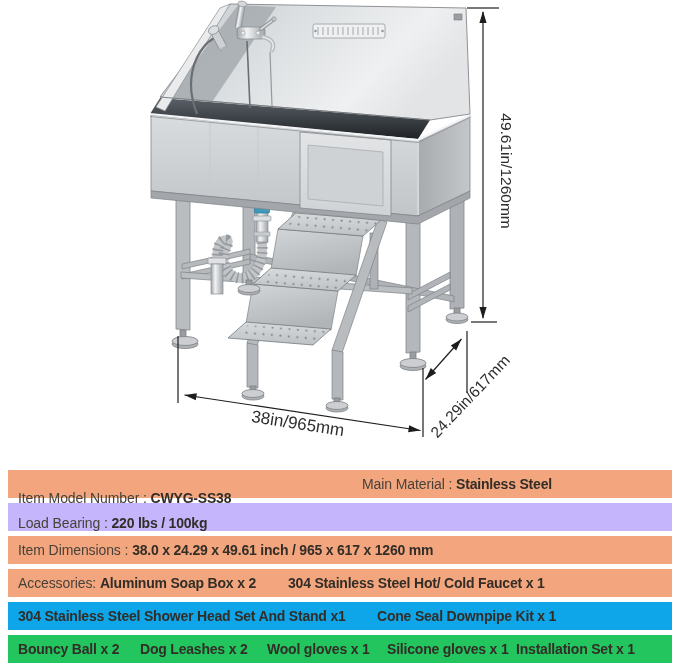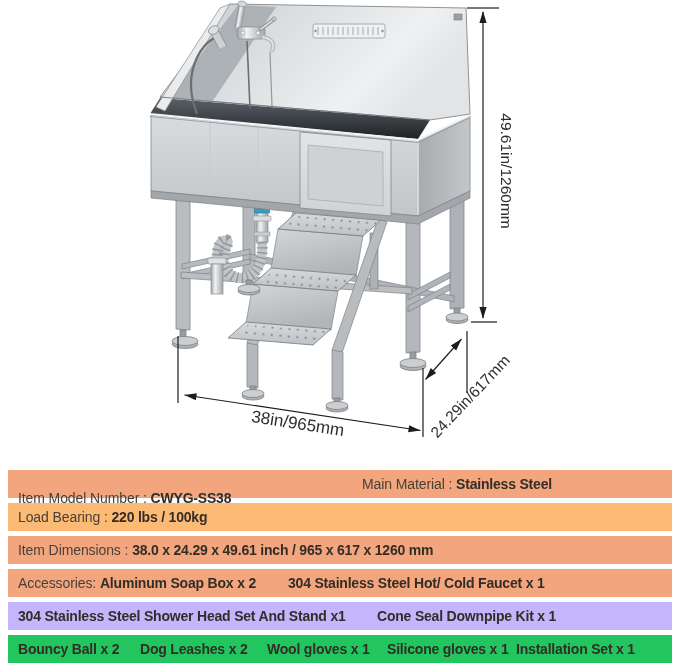--- a/index.html
+++ b/index.html
@@ -219,31 +219,31 @@
     <polygon points="461.5,339 456.2,350.4 450.8,345.6" fill="#1d1d1d" stroke="none"></polygon>
   </g>
   <text class="dim-label" font-size="15.5" text-anchor="middle" transform="translate(474,400) rotate(-46.5)">24.29in/617mm</text>
 </svg>
 
 <div id="spec-table">
       <div class="spec-row" style="background: rgb(243, 166, 126);">
         <div class="spec-cell" style="min-width: 344px; margin-top: 28px;"><span class="lbl">Item Model Number : </span><span class="val">CWYG-SS38</span></div>
         <div class="spec-cell grow"><span class="lbl">Main Material : </span><span class="val">Stainless Steel</span></div>
       </div>
-      <div class="spec-row" style="background: #fdba74;">
+      <div class="spec-row" style="background: #c4b5fd; align-items: flex-end;">
         <div class="spec-cell" style="min-width: 344px;"><span class="lbl">Load Bearing : </span><span class="val">220 lbs / 100kg</span></div>
       </div>
       <div class="spec-row" style="background: rgb(243, 166, 126);">
         <div class="spec-cell grow"><span class="lbl">Item Dimensions : </span><span class="val">38.0 x 24.29 x 49.61 inch / 965 x 617 x 1260 mm</span></div>
       </div>
       <div class="spec-row" style="background: rgb(243, 166, 126);">
         <div class="spec-cell" style="min-width: 270px;"><span class="lbl">Accessories: </span><span class="val">Aluminum Soap Box x 2</span></div>
         <div class="spec-cell grow"><span class="val">304 Stainless Steel Hot/ Cold Faucet x 1</span></div>
       </div>
-      <div class="spec-row" style="background: #c4b5fd;">
+      <div class="spec-row" style="background: #0ea5e9;">
         <div class="spec-cell" style="min-width: 359px;"><span class="val">304 Stainless Steel Shower Head Set And Stand x1</span></div>
         <div class="spec-cell grow"><span class="val">Cone Seal Downpipe Kit x 1</span></div>
       </div>
       <div class="spec-row" style="background: #22c55e;">
         <div class="spec-cell" style="min-width: 122px;"><span class="val">Bouncy Ball x 2</span></div>
         <div class="spec-cell" style="min-width: 127px;"><span class="val">Dog Leashes x 2</span></div>
         <div class="spec-cell" style="min-width: 120px;"><span class="val">Wool gloves x 1</span></div>
         <div class="spec-cell" style="min-width: 129px;"><span class="val">Silicone gloves x 1</span></div>
         <div class="spec-cell grow"><span class="val">Installation Set x 1</span></div>
       </div>

